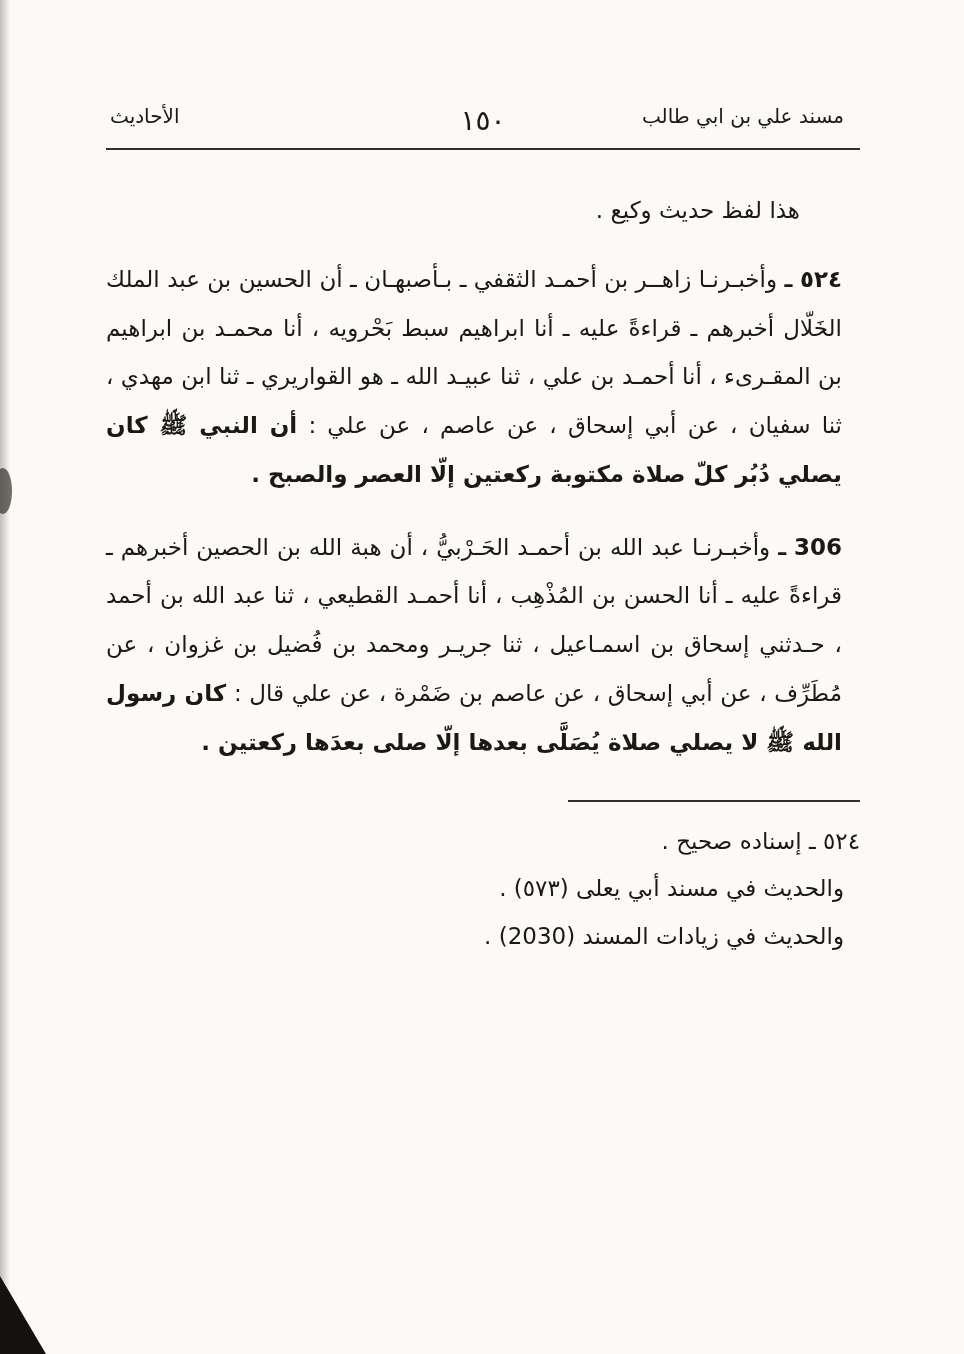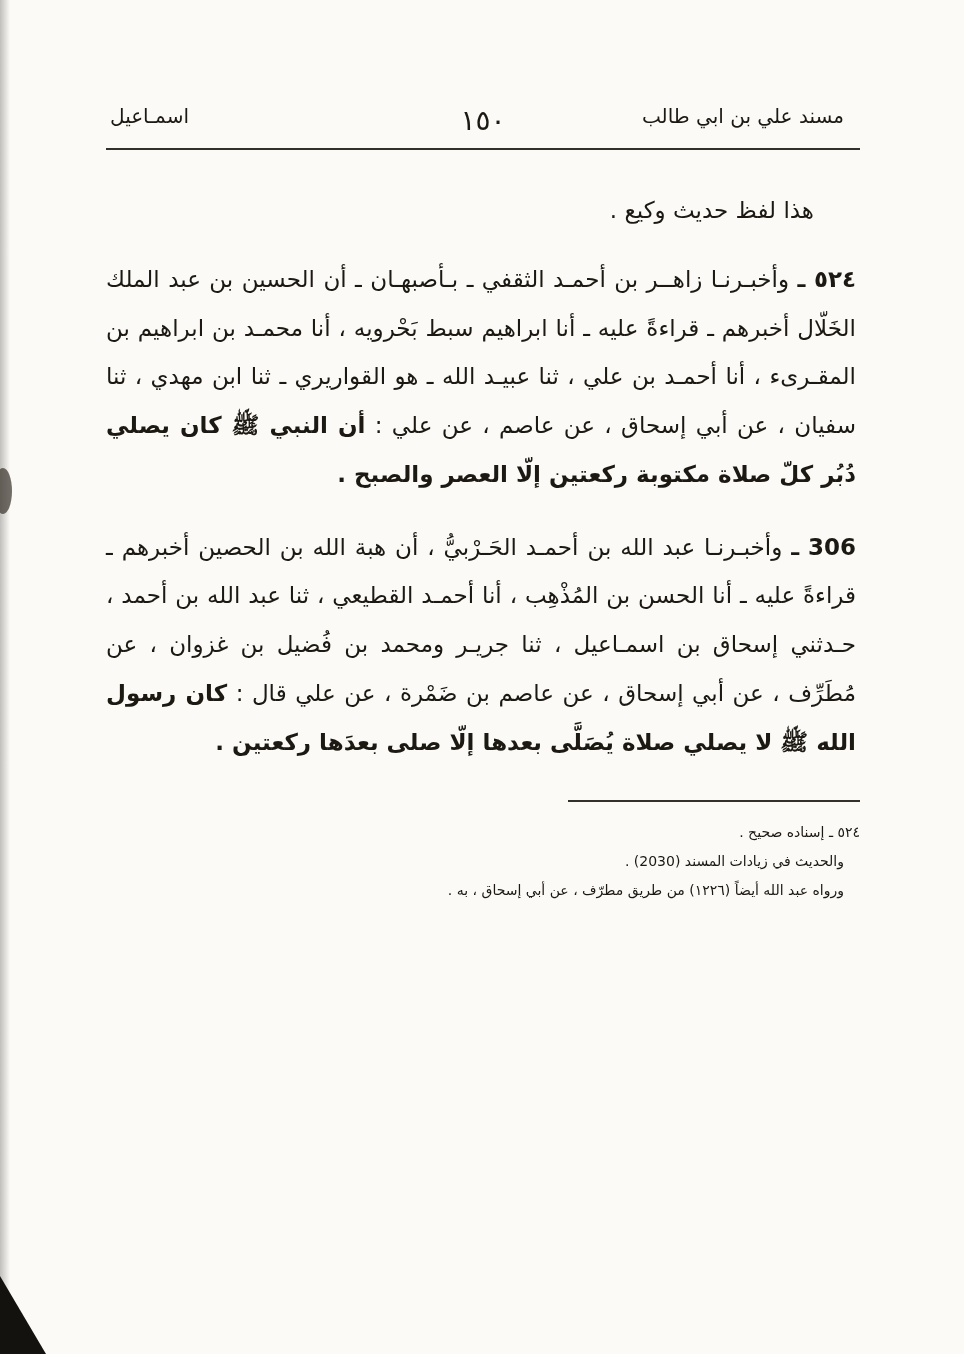--- a/index.html
+++ b/index.html
@@ -36,29 +36,29 @@
   .header .title   { position: absolute; right: 16px; top: 0; letter-spacing: 0.5px; }
   .header .section { position: absolute; left: 4px;  top: 0; }
   .header .pagenum { display: block; text-align: center; font-size: 28px; }
   
   .body {
     margin-top: 36px;
     font-size: 23px;
     line-height: 2.12;
     text-align: justify;
   }
-  .para { margin: 0 4px 20px 0; }
+  .para { margin: 0 18px 20px 0; }
   .opening { text-indent: 42px; }
   .hadith { margin-bottom: 24px; }
   .num, .dash { font-weight: 700; }
   .matn { font-weight: 700; }
   
   .footnotes {
     margin-top: 34px;
-    font-size: 14px;
+    font-size: 23px;
     line-height: 2.05;
   }
   .fn-rule {
     width: 292px;
     height: 0;
     border-top: 2px solid #33302a;
     margin-bottom: 16px;
   }
   .fn-cont { padding-right: 16px; }
   
@@ -90,21 +90,21 @@
 </head>
 <body>
 
 <div class="page">
 
   <div class="content">
 
     <div class="header">
       <span class="title">مسند علي بن ابي طالب</span>
       <span class="pagenum">١٥٠</span>
-      <span class="section">اسمـاعيل</span>
+      <span class="section">الأحاديث</span>
     </div>
 
     <div class="body">
 
       <p class="para opening">
         <span>هذا لفظ حديث وكيع .</span>
       </p>
 
 
       <p class="para hadith">
@@ -120,22 +120,22 @@
         <span>وأخبـرنـا عبد الله بن أحمـد الحَـرْبيُّ ، أن هبة الله بن الحصين أخبرهم ـ قراءةً عليه ـ أنا الحسن بن المُذْهِب ، أنا أحمـد القطيعي ، ثنا عبد الله بن أحمد ، حـدثني إسحاق بن اسمـاعيل ، ثنا جريـر ومحمد بن فُضيل بن غزوان ، عن مُطَرِّف ، عن أبي إسحاق ، عن عاصم بن ضَمْرة ، عن علي قال :</span>
         <span class="matn">كان رسول الله ﷺ لا يصلي صلاة يُصَلَّى بعدها إلّا صلى بعدَها ركعتين .</span>
       </p>
 
 
     </div>
 
     <div class="footnotes">
       <div class="fn-rule"></div>
       <div class="fn-line">٥٢٤ ـ إسناده صحيح .</div>
+      <div class="fn-line fn-cont">والحديث في مسند أبي يعلى (٥٧٣) .</div>
       <div class="fn-line fn-cont">والحديث في زيادات المسند (2030) .</div>
-      <div class="fn-line fn-cont">ورواه عبد الله أيضاً (١٢٢٦) من طريق مطرّف ، عن أبي إسحاق ، به .</div>
     </div>
 
   </div>
 
   <div class="edge-shadow"></div>
   <div class="smudge"></div>
   <div class="corner-mark"></div>
 
 </div>
 

